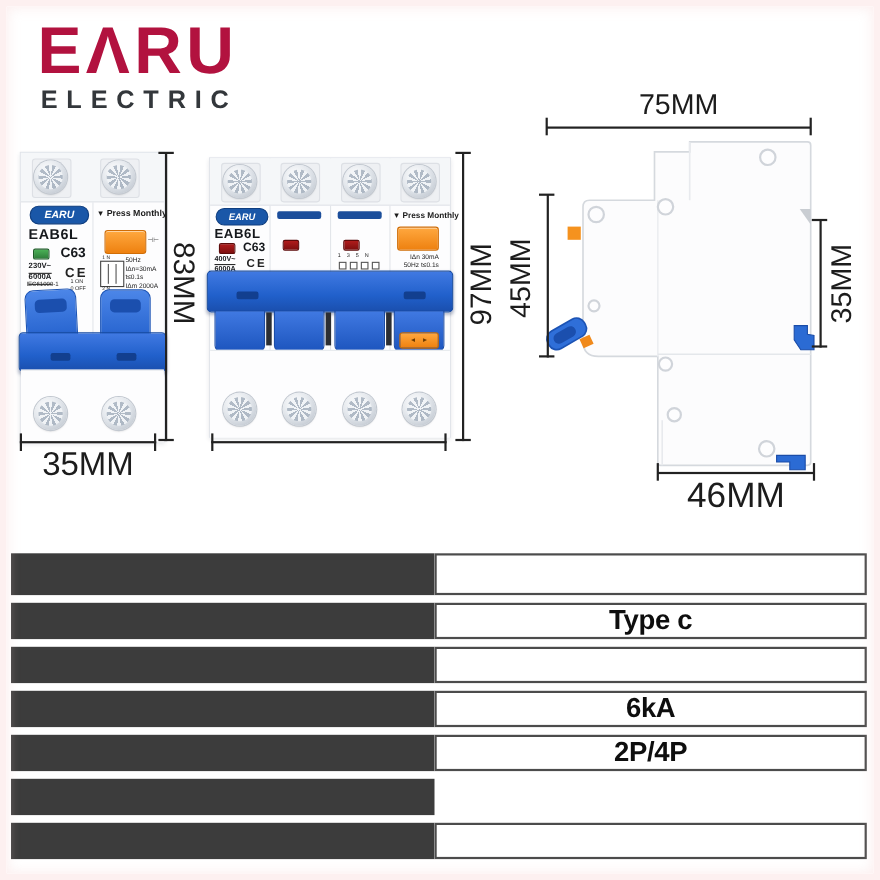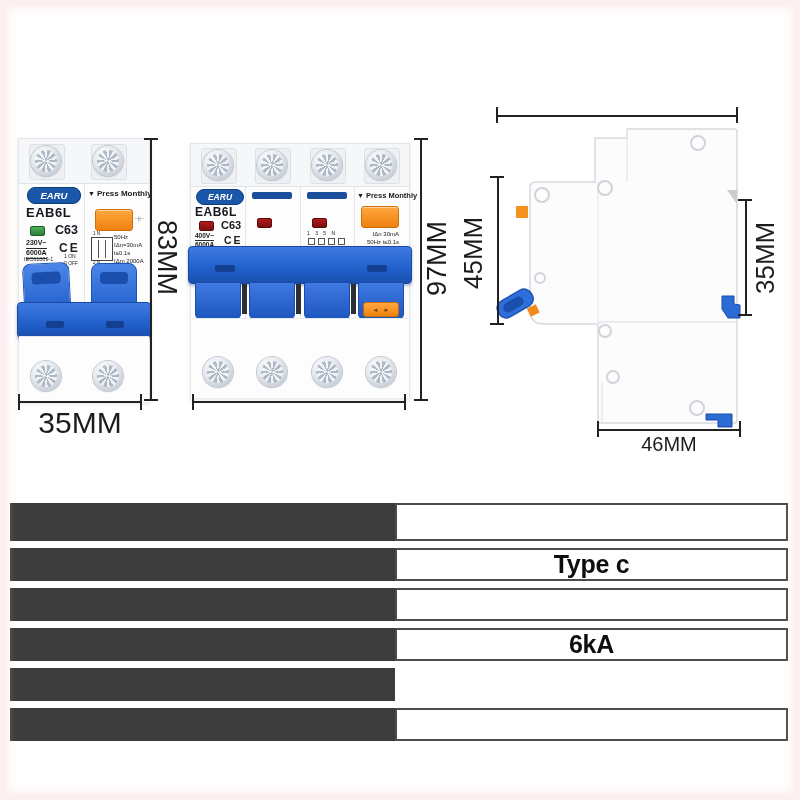--- a/index.html
+++ b/index.html
@@ -67,20 +67,22 @@
   .srow{display:flex;height:33px;}
   .srow.first{height:38px;}
   .scell-l{width:385px;background:#3c3c3c;}
   .scell-r{flex:1;background:#fff;border:2px solid #4c4c4c;display:flex;align-items:center;justify-content:center;font-weight:700;font-size:25px;color:#0e0e0e;letter-spacing:-.3px;}
 </style>
 </head>
 <body>
 
 <div class="stage">
 
+  <div class="logo-main">EΛRU</div>
+  <div class="logo-sub">ELECTRIC</div>
 
   <div class="bk bk2p">
     <div class="pdiv" style="left:65px"></div>
     <div class="term t2">
       <span class="recess" style="left:10px;top:5px"></span>
       <span class="recess" style="left:72px;top:5px"></span>
       <span class="screw" style="left:12px;top:7px">
           <i></i>
         </span>
       <span class="screw" style="left:74px;top:7px">
@@ -257,58 +259,63 @@
     <rect x="28" y="88" width="12" height="12" fill="#f5921e"></rect>
     <rect x="40" y="188" width="10" height="9" fill="#f08a1c" transform="rotate(-25 45 192)"></rect>
     <g transform="rotate(-30 28 185)">
       <rect x="8" y="176" width="38" height="18" rx="8" fill="#2f6fd9" stroke="#1c53b4" stroke-width="1.5"></rect>
       <rect x="14" y="180" width="22" height="10" rx="5" fill="#1b4fae"></rect>
     </g>
     <path d="M234,178 L246,178 L246,186 L252,187 L252,200 L240,200 L234,191 Z" fill="#2b6bd4" stroke="#1a4ca8" stroke-width="1"></path>
     <path d="M218,296 L244,296 L244,309 L230,309 L230,302 L218,302 Z" fill="#2b6bd4" stroke="#1a4ca8" stroke-width="1"></path>
   </svg>
 
+  <div class="dimtext" style="left:555px;width:124px;top:82px;font-size:26px">75MM</div>
   <div class="hline" style="left:497px;top:115px;width:240px"></div>
   <div class="tickv" style="left:496px;top:107px;height:16px"></div>
   <div class="tickv" style="left:736px;top:107px;height:16px"></div>
 
   <div class="vline" style="left:497px;top:177px;height:148px"></div>
   <div class="tickh" style="left:490px;top:176px;width:14px"></div>
   <div class="tickh" style="left:490px;top:323px;width:14px"></div>
   <div class="vtext flip" style="left:460px;top:190px;height:125px;font-size:26px">45MM</div>
 
   <div class="vline" style="left:745px;top:200px;height:116px"></div>
   <div class="tickh" style="left:738px;top:199px;width:14px"></div>
   <div class="tickh" style="left:738px;top:314px;width:14px"></div>
   <div class="vtext flip" style="left:752px;top:202px;height:112px;font-size:26px">35MM</div>
 
   <div class="hline" style="left:598px;top:429px;width:142px"></div>
   <div class="tickv" style="left:597px;top:421px;height:16px"></div>
   <div class="tickv" style="left:739px;top:421px;height:16px"></div>
-  <div class="dimtext" style="left:598px;width:142px;top:434px;font-size:20px">46MM</div>
+  <div class="dimtext" style="left:598px;width:142px;top:434px;font-size:32px">46MM</div>
 
   <div class="spec-table">
     <div class="srow first">
       <div class="scell-l"></div>
       <div class="scell-r"></div>
     </div>
     <div class="srow">
       <div class="scell-l"></div>
       <div class="scell-r">Type c</div>
     </div>
     <div class="srow">
       <div class="scell-l"></div>
       <div class="scell-r"></div>
     </div>
     <div class="srow">
       <div class="scell-l"></div>
       <div class="scell-r">6kA</div>
     </div>
     <div class="srow">
       <div class="scell-l"></div>
+      <div class="scell-r">2P/4P</div>
+    </div>
+    <div class="srow">
+      <div class="scell-l"></div>
     </div>
     <div class="srow">
       <div class="scell-l"></div>
       <div class="scell-r"></div>
     </div>
   </div>
 
   <div class="frame"></div>
 </div>
 

